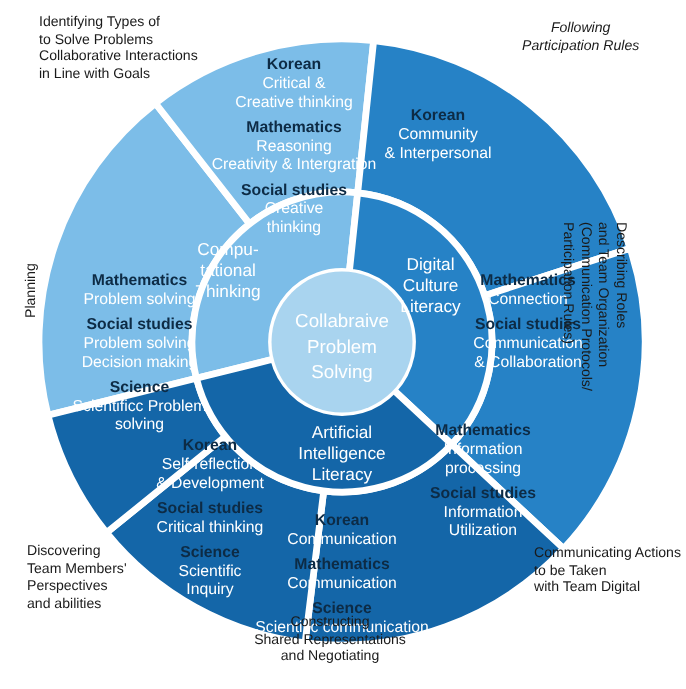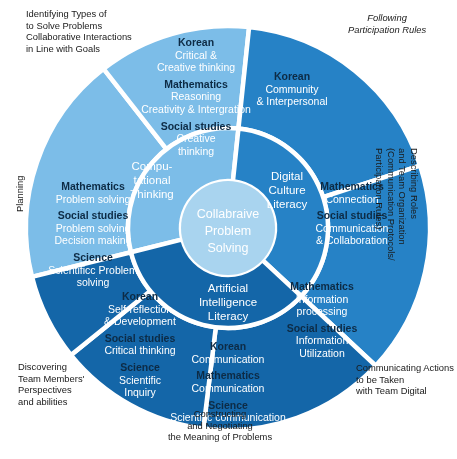--- a/index.html
+++ b/index.html
@@ -140,17 +140,17 @@
       <div>Perspectives</div>
       <div>and abilities</div>
     </div>
   <div class="ann" id="ann5" style="left:316px;top:362px;margin-left:40px;">
       <div>Communicating Actions</div>
       <div>to be Taken</div>
       <div>with Team Digital</div>
     </div>
   <div class="ann c-ann" id="ann6" style="left:140px;top:408px;width:160px;">
       <div>Constructing</div>
+      <div>Shared Representations</div>
       <div>and Negotiating</div>
-      <div>the Meaning of Problems</div>
     </div>
 
 </div>
 
 </body></html>

